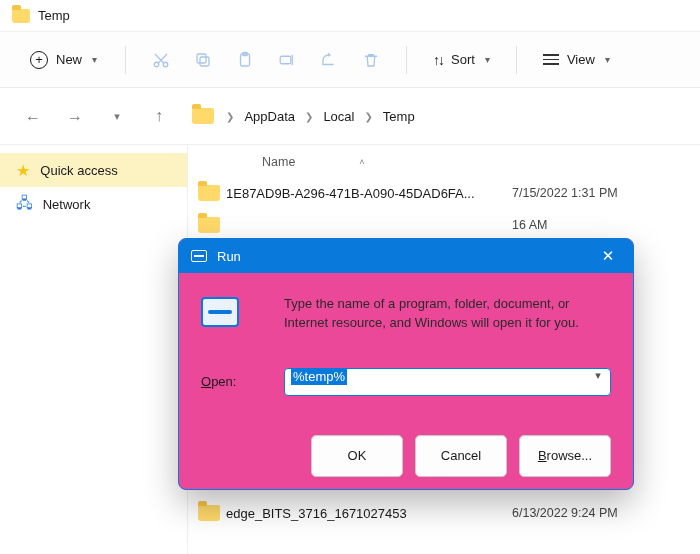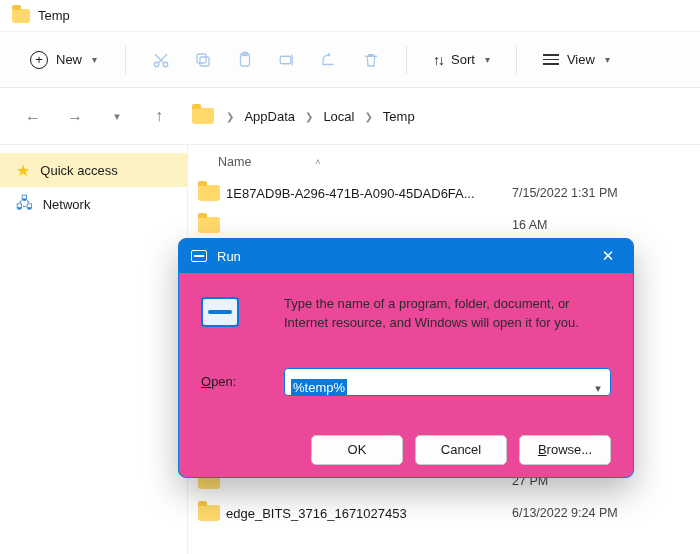--- a/index.html
+++ b/index.html
@@ -90,21 +90,21 @@
   .star-icon { color:#f5c518; font-size:16px; }
   .pc-icon { width:16px; height:12px; background:#2b7cd3; border:1px solid #1a5fa3; border-radius:2px; position:relative;}
   .pc-icon:after { content:""; position:absolute; bottom:-3px; left:4px; width:8px; height:2px; background:#888;}
   .net-icon { font-size:15px; color:#2b7cd3; }
 
   .filelist { flex:1; overflow:hidden; }
   .file-head {
     display:grid; grid-template-columns: 1fr 170px; padding: 10px 18px 8px 30px;
     color:#585858; font-size:12.5px;
   }
-  .file-head .hname { display:flex; align-items:center; gap:64px;}
+  .file-head .hname { display:flex; align-items:center; gap:64px;margin-left:44px;}
   .file-head .caret-up { font-size:9px; color:#888; }
   .file-row {
     display:grid; grid-template-columns: 28px 1fr 170px;
     align-items:center; padding: 5px 18px 5px 10px; height:32px; font-size:13px;
   }
   .folder-glyph {
     width:22px; height:16px; background:#ffd96a; border-radius:2px 2px 3px 3px;
     position:relative; display:inline-block;
   }
   .folder-glyph:before {
@@ -134,33 +134,33 @@
   .dlg-body { padding: 20px 22px 12px 22px; display:grid; grid-template-columns: 48px 1fr; column-gap: 14px; row-gap: 22px; gap: 35px;}
   .run-big {
     width:38px; height:30px; border:2px solid #0a79dc; border-radius:4px; position:relative; background:#eaf3fd;
     margin-top:4px;
   }
   .run-big:after{content:""; position:absolute; left:5px; right:5px; top:11px; height:4px; background:#0a79dc; border-radius:2px;}
   .dlg-msg { color:#2b2b2b; line-height:1.45; padding-top:2px;}
   .lbl-open { align-self:center; }
   .lbl-open u { text-decoration: underline; }
   .combo {
-    display:flex; align-items:flex-end; border:1.5px solid #0a79dc; border-radius:4px; background:#fff; height:28px;
+    display:flex; align-items:flex-start; border:1.5px solid #0a79dc; border-radius:4px; background:#fff; height:28px;
   }
   .combo-input {
     flex:1; border:none; outline:none; font: inherit; padding:0; margin-left:6px;
   }
   .combo-input .sel { background:#0a79dc; color:#fff; padding: 1px 2px; }
   .combo-chev { width:24px; text-align:center; color:#555; font-size:11px; cursor:pointer;}
 
   .dlg-buttons {
     grid-column: 1 / -1; display:flex; justify-content:flex-end; gap:12px; padding-top:4px;
   }
   .win-btn {
-    min-width:92px; height:30px; border:1px solid #c9c9c9; background:#fdfdfd; border-radius:5px;
+    min-width:92px; height:42px; border:1px solid #c9c9c9; background:#fdfdfd; border-radius:5px;
     display:flex; align-items:center; justify-content:center; cursor:pointer; font-size:13px;
     box-shadow: 0 1px 0 rgba(0,0,0,.03) inset;
   }
   .win-btn u { text-decoration: underline; }
 
   svg { display:block; }
 </style>
 </head>
 <body>
 

